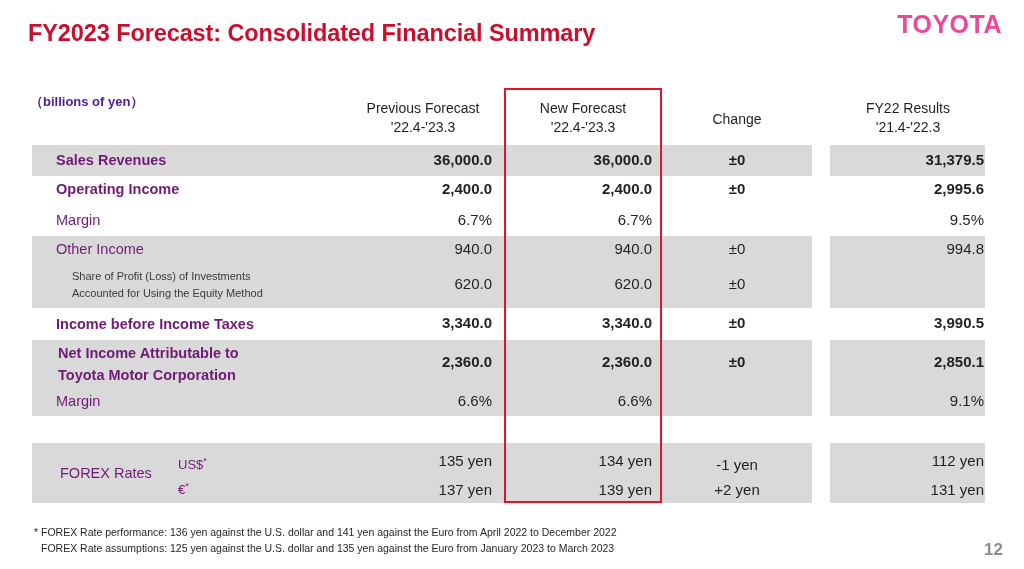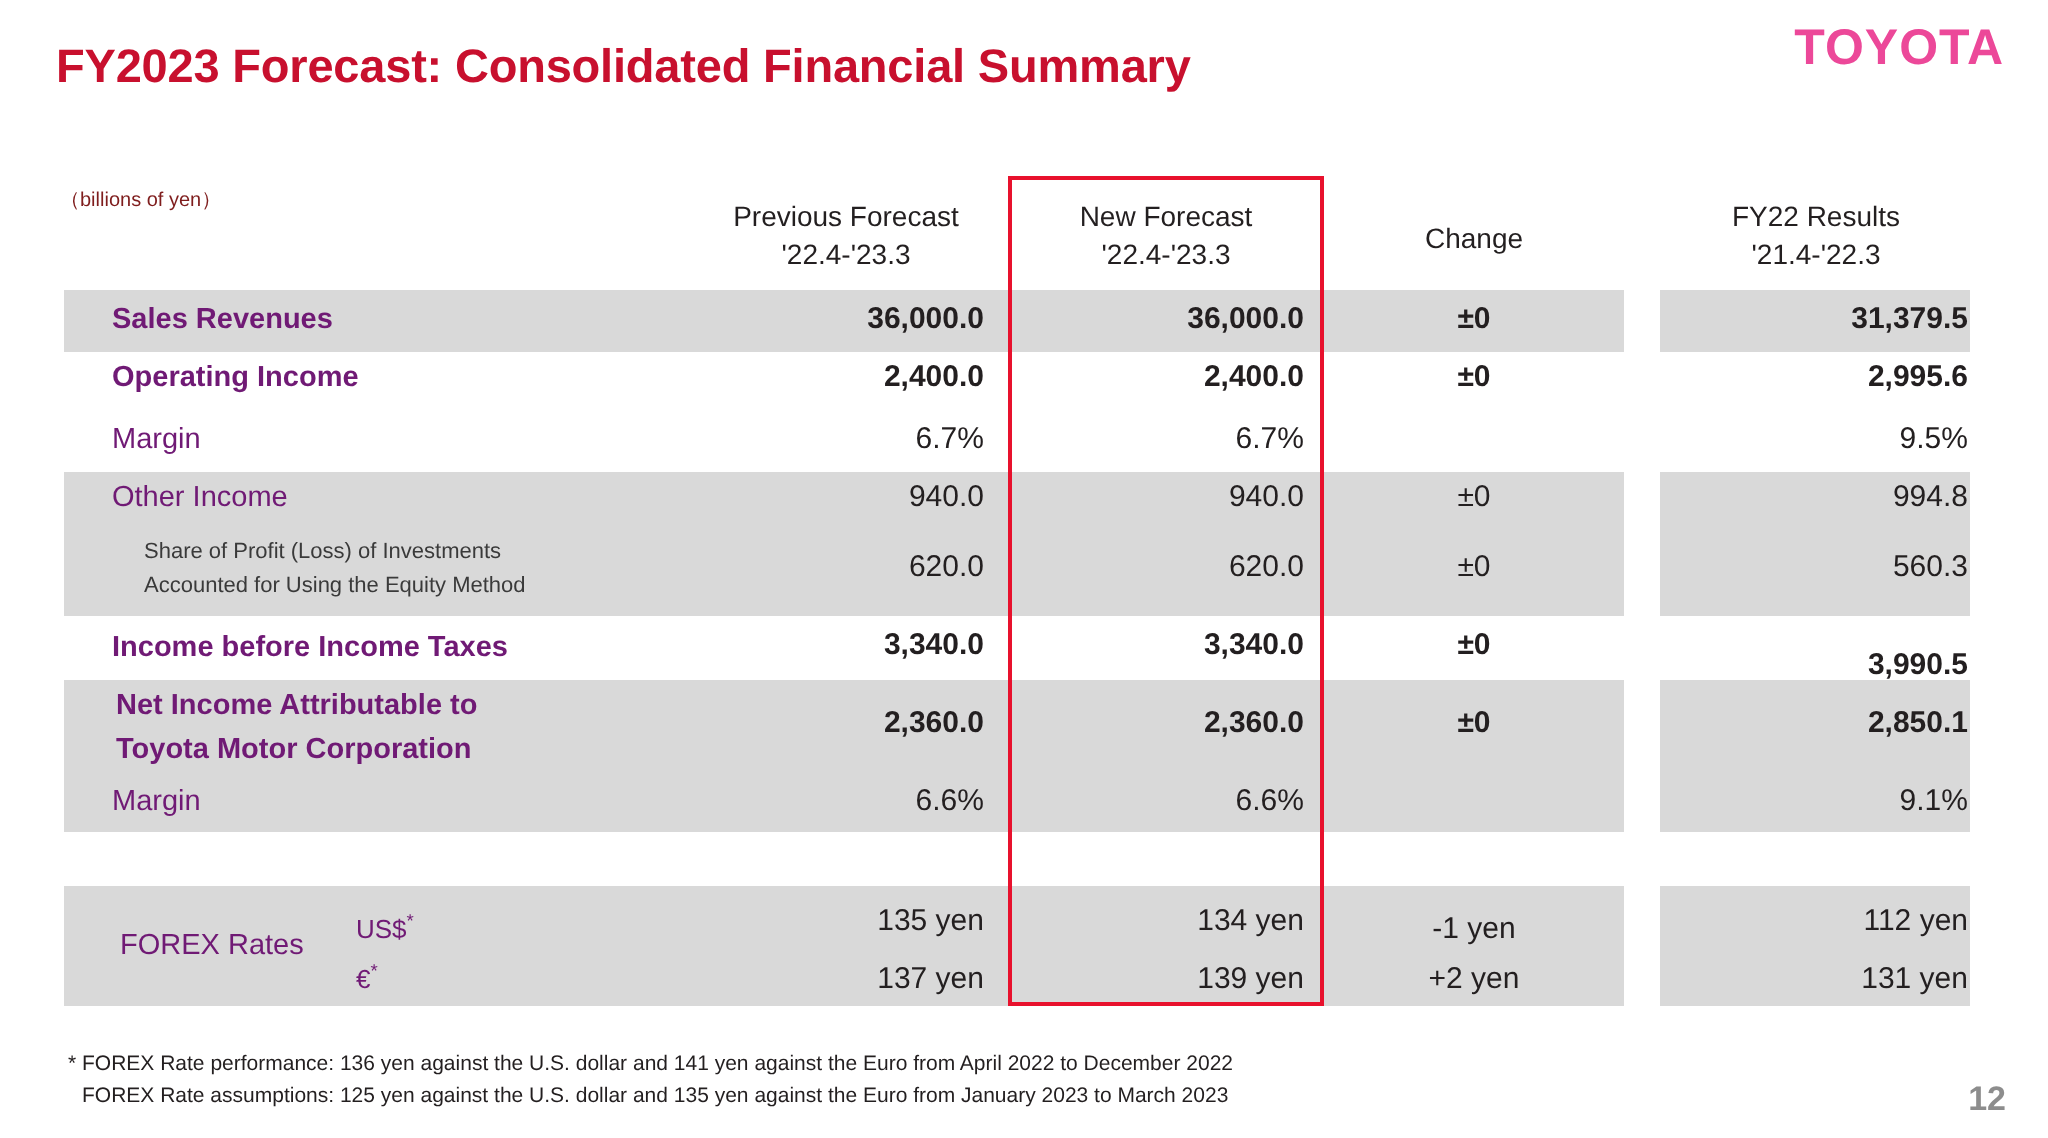--- a/index.html
+++ b/index.html
@@ -21,21 +21,21 @@
   }
   .logo{
     position:absolute;right:22px;top:10px;
     font-size:25px;font-weight:bold;color:#ec4899;
     letter-spacing:0.5px;white-space:nowrap;
   }
 
   
   .units{
     position:absolute;left:30px;top:93px;
-    font-size:10px;color:#7f1d1d;white-space:nowrap;
+    font-size:13px;color:#4c1d95;white-space:nowrap;font-weight:bold;
   }
 
   
   .colhead{
     position:absolute;text-align:center;
     font-size:14px;color:#231f20;line-height:19px;
   }
   .colhead .l2{display:block;}
   #h-prev{left:348px;top:99px;width:150px;}
   #h-new{left:508px;top:99px;width:150px;}
@@ -146,27 +146,26 @@
   <div class="cell c-prev" style="top:240px;">940.0</div>
   <div class="cell c-new" style="top:240px;">940.0</div>
   <div class="cell c-chg" style="top:240px;">±0</div>
   <div class="cell c-fy22" style="top:240px;">994.8</div>
 
   <div class="rowlabel sub" style="left:72px;top:269px;">Share of Profit (Loss) of Investments</div>
   <div class="rowlabel sub" style="left:72px;top:286px;">Accounted for Using the Equity Method</div>
   <div class="cell c-prev" style="top:275px;">620.0</div>
   <div class="cell c-new" style="top:275px;">620.0</div>
   <div class="cell c-chg" style="top:275px;">±0</div>
-  <div class="cell c-fy22" style="top:275px;">560.3</div>
 
   <div class="rowlabel bold" style="left:56px;top:316px;">Income before Income Taxes</div>
   <div class="cell bold c-prev" style="top:314px;">3,340.0</div>
   <div class="cell bold c-new" style="top:314px;">3,340.0</div>
   <div class="cell bold c-chg" style="top:314px;">±0</div>
-  <div class="cell bold c-fy22" style="top:314px;margin-top:10px;">3,990.5</div>
+  <div class="cell bold c-fy22" style="top:314px;">3,990.5</div>
 
   <div class="rowlabel bold" style="left:58px;top:345px;">Net Income Attributable to</div>
   <div class="rowlabel bold" style="left:58px;top:367px;">Toyota Motor Corporation</div>
   <div class="cell bold c-prev" style="top:353px;">2,360.0</div>
   <div class="cell bold c-new" style="top:353px;">2,360.0</div>
   <div class="cell bold c-chg" style="top:353px;">±0</div>
   <div class="cell bold c-fy22" style="top:353px;">2,850.1</div>
 
   <div class="rowlabel" style="left:56px;top:393px;">Margin</div>
   <div class="cell c-prev" style="top:392px;">6.6%</div>

